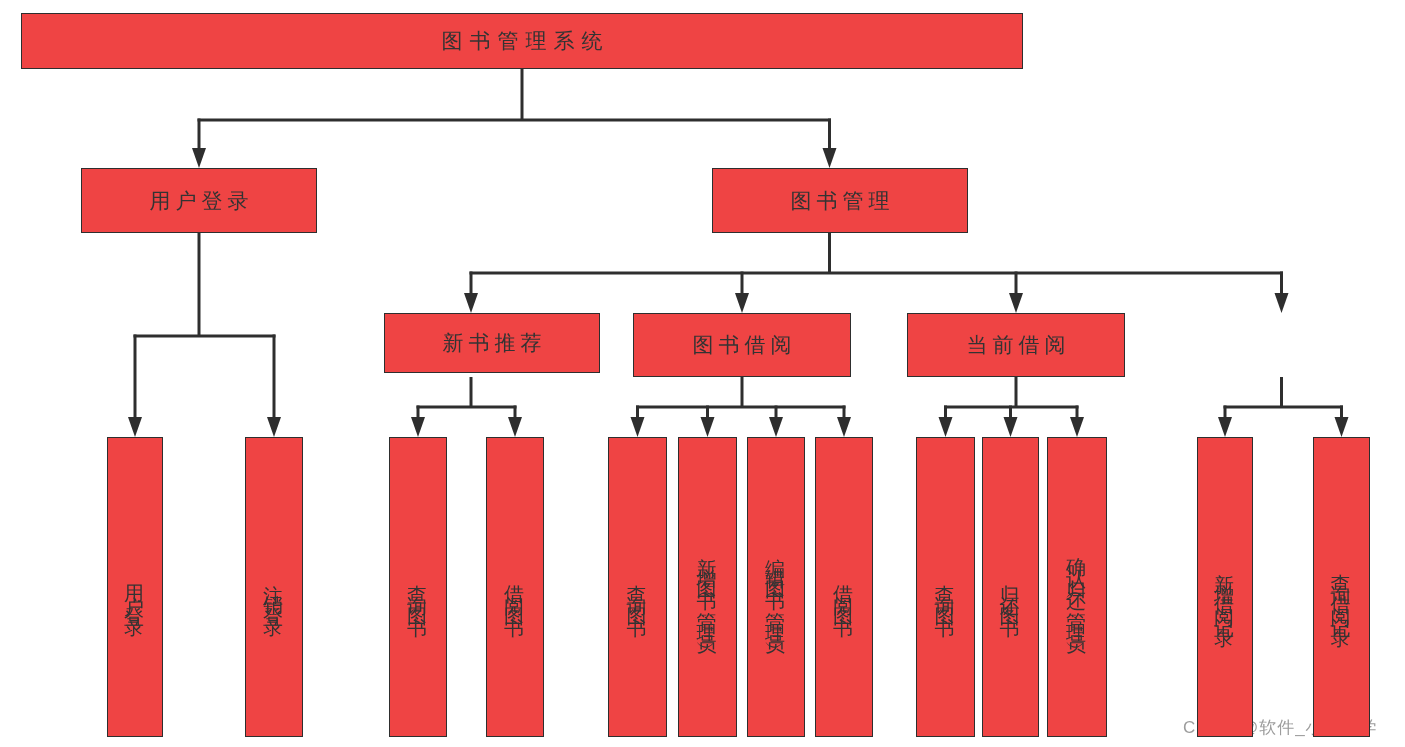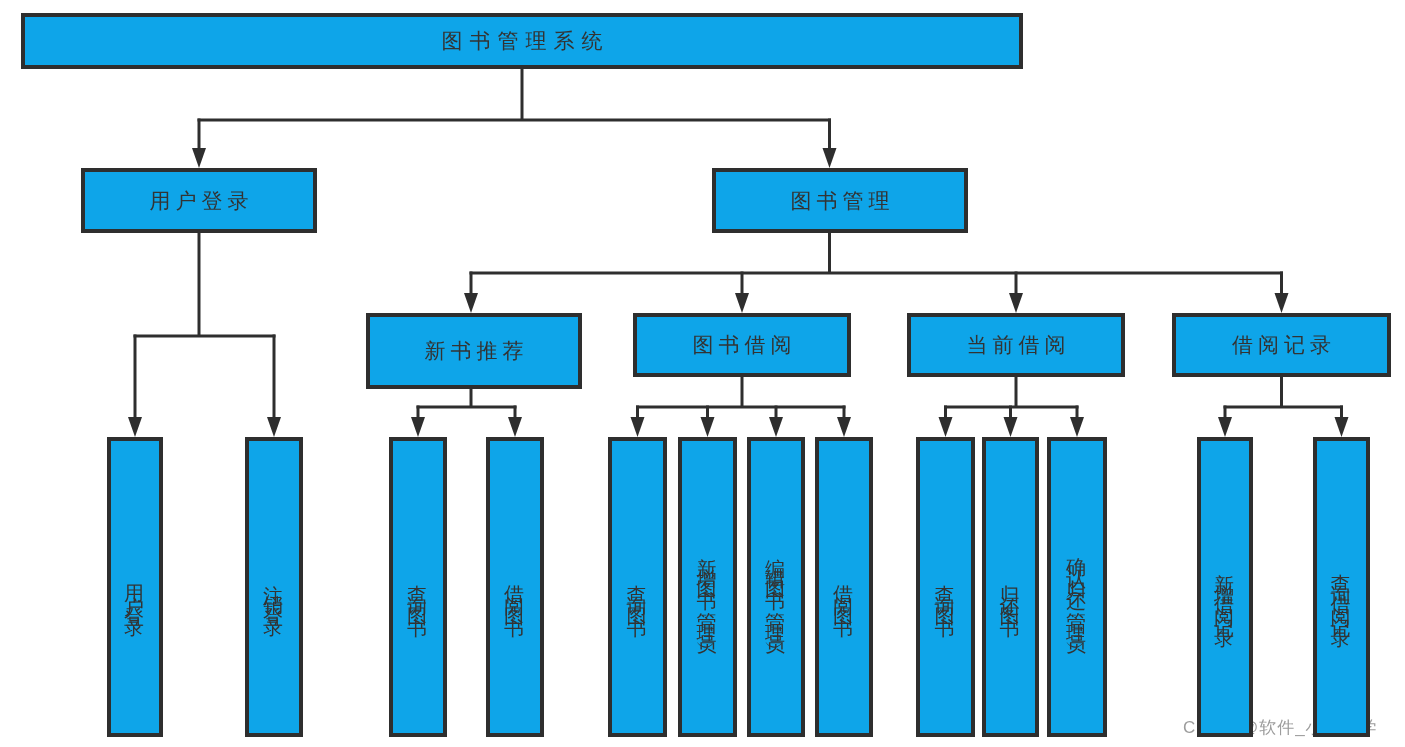--- a/index.html
+++ b/index.html
@@ -24,22 +24,22 @@
     position: absolute;
     left: 0;
     top: 0;
     width: 1405px;
     height: 747px;
     pointer-events: none;
   }
   .node {
     position: absolute;
     box-sizing: border-box;
-    background: #0ea5e9;
-    border: 4px solid #0f766e;
+    background: #ef4444;
+    border: 1px solid #0f766e;
     display: flex;
     align-items: center;
     justify-content: center;
     color: #333333;
     overflow: hidden;
   }
   .node.h {
     font-size: 21px;
     letter-spacing: 5px;
     padding-left: 5px;   
@@ -124,24 +124,23 @@
       <line x1="1225" y1="405.5" x2="1225" y2="419" stroke="#2e2e2e" stroke-width="3"></line>
       <polygon points="1218,417 1232,417 1225,437" fill="#2e2e2e"></polygon>
       <line x1="1341.5" y1="405.5" x2="1341.5" y2="419" stroke="#2e2e2e" stroke-width="3"></line>
       <polygon points="1334.5,417 1348.5,417 1341.5,437" fill="#2e2e2e"></polygon>
     </svg>
 
   <div id="watermark" style="color: rgb(156, 156, 156);">CSDN @软件_小贺同学</div>
 <div class="node h root" style="left: 21px; top: 13px; width: 1002px; height: 56px; border-color: rgb(46, 46, 46); color: rgb(51, 51, 51);">图书管理系统</div>
     <div class="node h" style="left: 81px; top: 168px; width: 236px; height: 65px; border-color: rgb(46, 46, 46); color: rgb(51, 51, 51);">用户登录</div>
     <div class="node h" style="left: 712px; top: 168px; width: 256px; height: 65px; border-color: rgb(46, 46, 46); color: rgb(51, 51, 51);">图书管理</div>
-    <div class="node h" style="left: 366px; top: 313px; width: 216px; height: 76px; border-color: rgb(46, 46, 46); color: rgb(51, 51, 51);">新书推荐</div>
+    <div class="node h" style="left: 384px; top: 313px; width: 216px; height: 60px; border-color: rgb(46, 46, 46); color: rgb(51, 51, 51);">新书推荐</div>
     <div class="node h" style="left: 633px; top: 313px; width: 218px; height: 64px; border-color: rgb(46, 46, 46); color: rgb(51, 51, 51);">图书借阅</div>
     <div class="node h" style="left: 907px; top: 313px; width: 218px; height: 64px; border-color: rgb(46, 46, 46); color: rgb(51, 51, 51);">当前借阅</div>
-    <div class="node h" style="left: 1172px; top: 313px; width: 219px; height: 64px; border-color: rgb(46, 46, 46); color: rgb(51, 51, 51);">借阅记录</div>
     <div class="node v" style="left: 107px; top: 437px; width: 56px; height: 300px; border-color: rgb(46, 46, 46); color: rgb(51, 51, 51);">用户登录</div>
     <div class="node v" style="left: 245px; top: 437px; width: 58px; height: 300px; border-color: rgb(46, 46, 46); color: rgb(51, 51, 51);">注销登录</div>
     <div class="node v" style="left: 389px; top: 437px; width: 58px; height: 300px; border-color: rgb(46, 46, 46); color: rgb(51, 51, 51);">查询图书</div>
     <div class="node v" style="left: 486px; top: 437px; width: 58px; height: 300px; border-color: rgb(46, 46, 46); color: rgb(51, 51, 51);">借阅图书</div>
     <div class="node v" style="left: 608px; top: 437px; width: 59px; height: 300px; border-color: rgb(46, 46, 46); color: rgb(51, 51, 51);">查询图书</div>
     <div class="node v" style="left: 678px; top: 437px; width: 59px; height: 300px; border-color: rgb(46, 46, 46); color: rgb(51, 51, 51);">新增图书（管理员）</div>
     <div class="node v" style="left: 747px; top: 437px; width: 58px; height: 300px; border-color: rgb(46, 46, 46); color: rgb(51, 51, 51);">编辑图书（管理员）</div>
     <div class="node v" style="left: 815px; top: 437px; width: 58px; height: 300px; border-color: rgb(46, 46, 46); color: rgb(51, 51, 51);">借阅图书</div>
     <div class="node v" style="left: 916px; top: 437px; width: 59px; height: 300px; border-color: rgb(46, 46, 46); color: rgb(51, 51, 51);">查询图书</div>
     <div class="node v" style="left: 982px; top: 437px; width: 57px; height: 300px; border-color: rgb(46, 46, 46); color: rgb(51, 51, 51);">归还图书</div>

